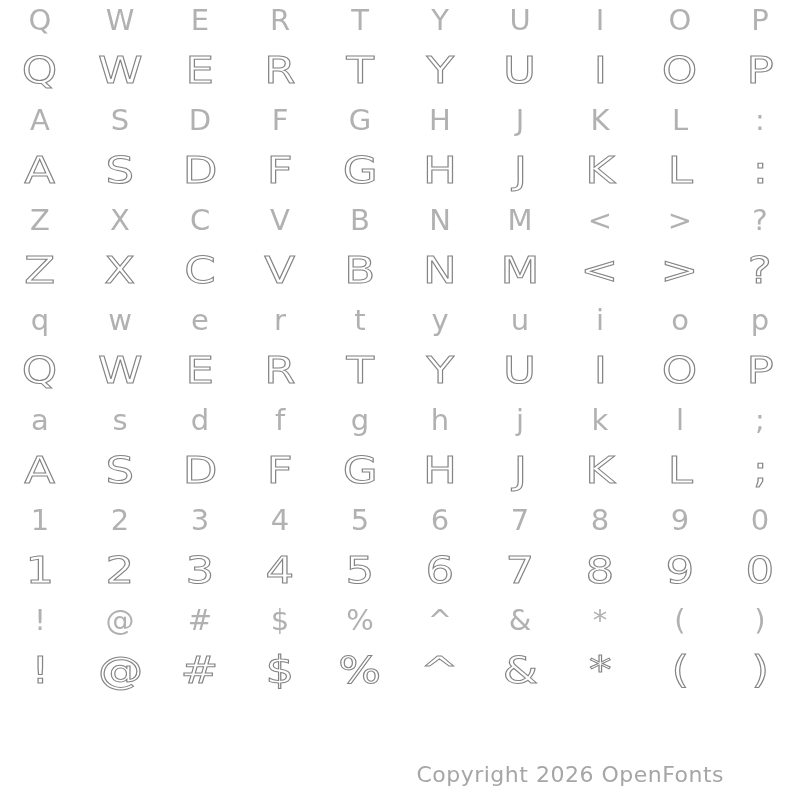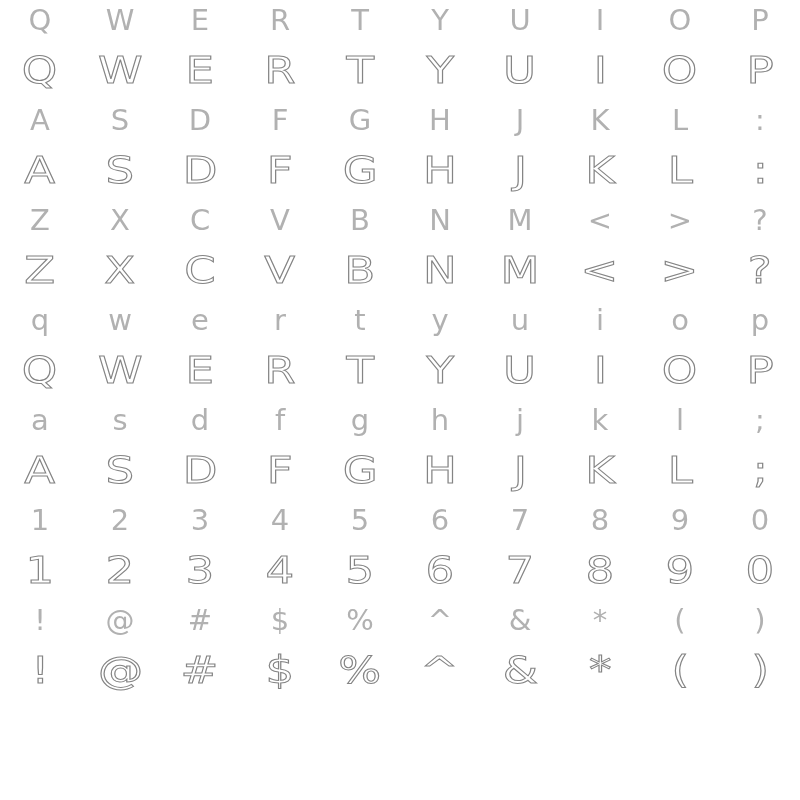--- a/index.html
+++ b/index.html
@@ -512,13 +512,14 @@
           <span class="g">*</span>
         </div>
         <div class="cell">
           <span class="g">(</span>
         </div>
         <div class="cell">
           <span class="g">)</span>
         </div>
       </div>
     </div>
+  <div class="footer">Copyright 2026 OpenFonts</div>
 </div>
 
 </body></html>

